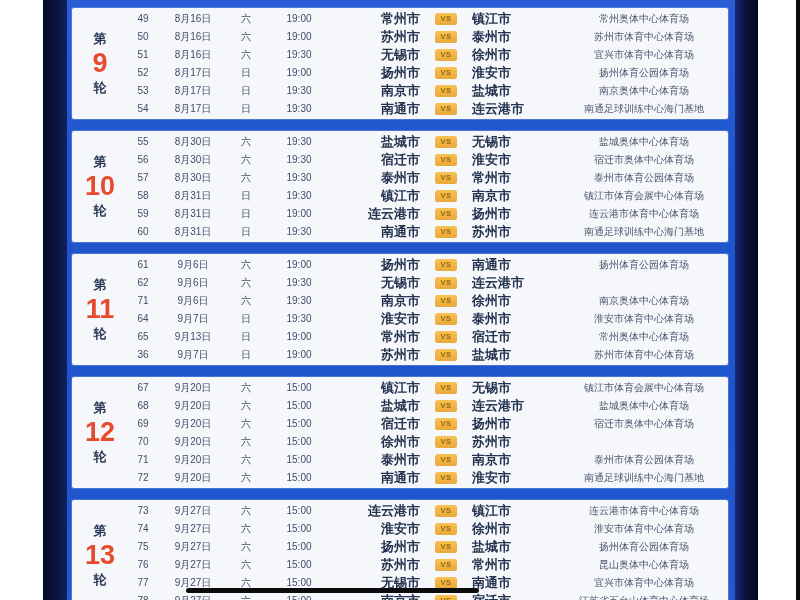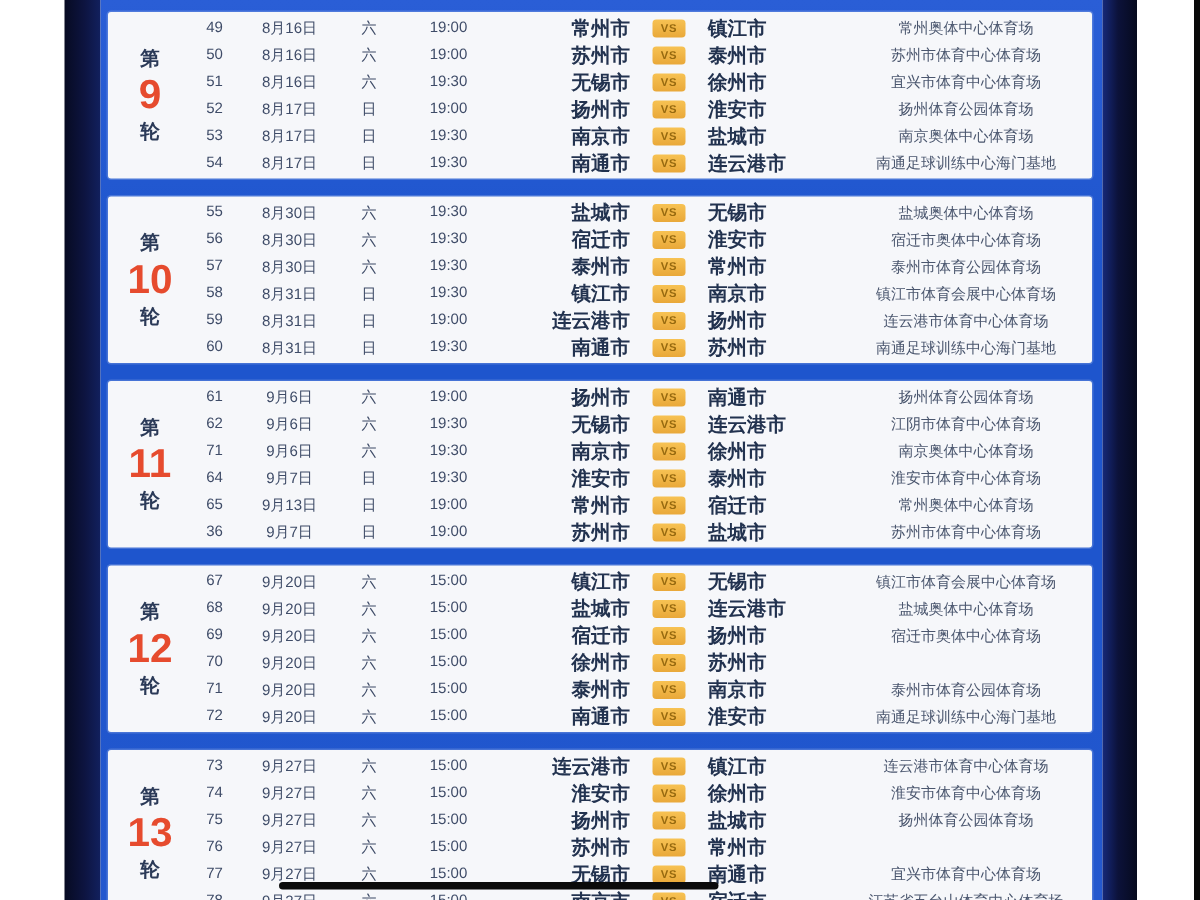--- a/index.html
+++ b/index.html
@@ -241,21 +241,20 @@
             <div class="match-row">
               <div class="cell-meta">62</div>
               <div class="cell-meta">9月6日</div>
               <div class="cell-meta">六</div>
               <div class="cell-meta">19:30</div>
               <div class="cell-home">无锡市</div>
               <div class="vs-wrap">
                 <div class="vs-badge">VS</div>
               </div>
               <div class="cell-away">连云港市</div>
-              <div class="cell-venue">江阴市体育中心体育场</div>
             </div>
             <div class="match-row">
               <div class="cell-meta">71</div>
               <div class="cell-meta">9月6日</div>
               <div class="cell-meta">六</div>
               <div class="cell-meta">19:30</div>
               <div class="cell-home">南京市</div>
               <div class="vs-wrap">
                 <div class="vs-badge">VS</div>
               </div>
@@ -426,20 +425,21 @@
             <div class="match-row">
               <div class="cell-meta">76</div>
               <div class="cell-meta">9月27日</div>
               <div class="cell-meta">六</div>
               <div class="cell-meta">15:00</div>
               <div class="cell-home">苏州市</div>
               <div class="vs-wrap">
                 <div class="vs-badge">VS</div>
               </div>
               <div class="cell-away">常州市</div>
+              <div class="cell-venue">昆山奥体中心体育场</div>
             </div>
             <div class="match-row">
               <div class="cell-meta">77</div>
               <div class="cell-meta">9月27日</div>
               <div class="cell-meta">六</div>
               <div class="cell-meta">15:00</div>
               <div class="cell-home">无锡市</div>
               <div class="vs-wrap">
                 <div class="vs-badge">VS</div>
               </div>

